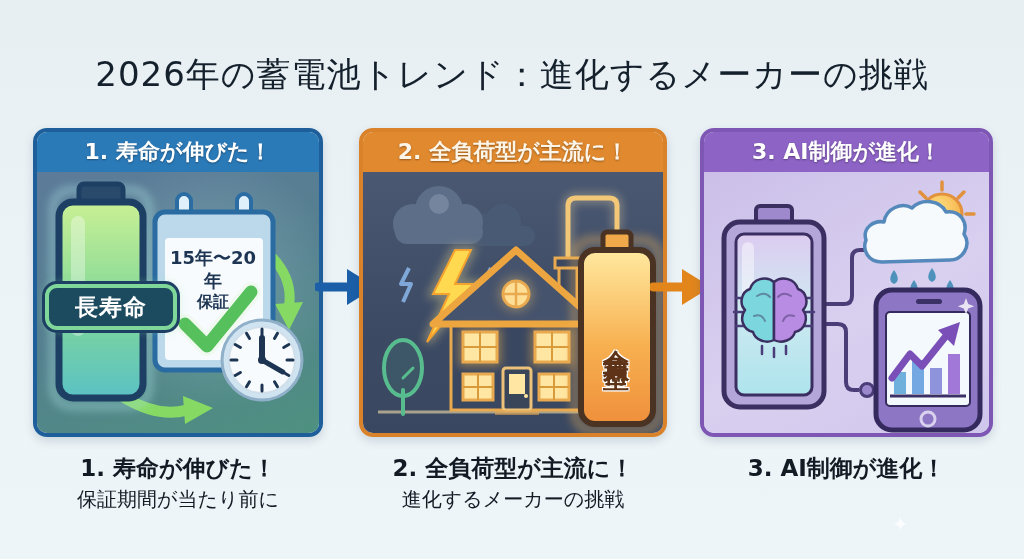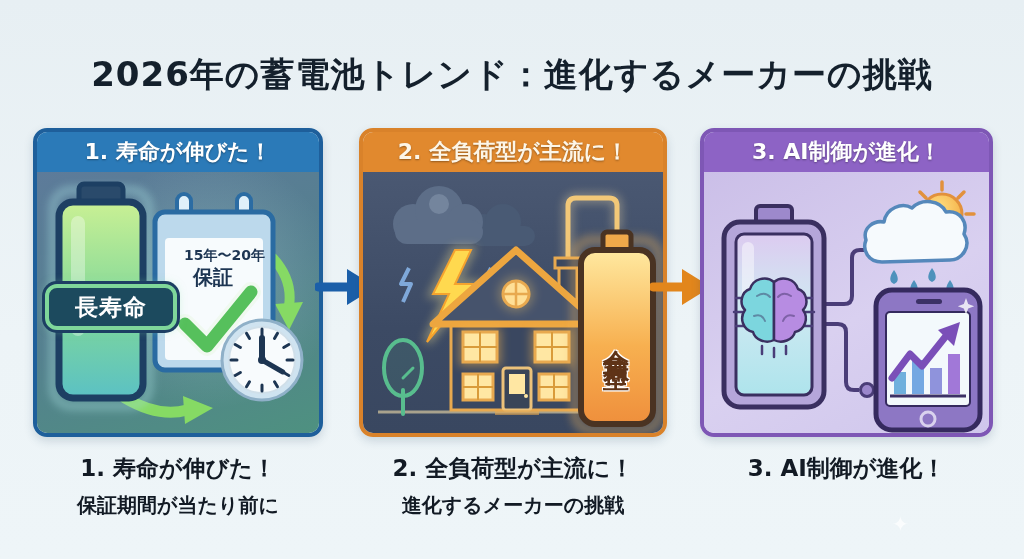--- a/index.html
+++ b/index.html
@@ -5,21 +5,21 @@
   html,body{margin:0;padding:0;}
   body{
     width:1024px;height:559px;overflow:hidden;
     font-family:"DejaVu Sans","Liberation Sans",sans-serif;
     background:linear-gradient(180deg,#e7eff3 0%,#edf4f7 60%,#eef5f8 100%);
     position:relative;color:#15202b;
   }
   #stage{position:absolute;inset:0;width:1024px;height:559px;}
   .title{
     position:absolute;top:52px;left:0;right:0;text-align:center;
-    font-size:34px;font-weight:700;letter-spacing:1px;color:#14202c;
+    font-size:34px;font-weight:400;letter-spacing:1px;color:#14202c;
   }
   .panel{
     position:absolute;top:128px;height:309px;border-radius:14px;
     box-sizing:border-box;overflow:hidden;
     box-shadow:0 4px 10px rgba(40,70,100,.18);
   }
   .panel-header{
     height:40px;display:flex;align-items:center;justify-content:center;
     font-size:22px;font-weight:800;color:#ffffff;
     text-shadow:0 1px 2px rgba(0,0,0,.35);
@@ -39,22 +39,22 @@
     position:absolute;left:8px;top:112px;width:132px;height:46px;
     background:#1c4a5e;border:4px solid #7fd79a;border-radius:12px;
     box-shadow:0 0 0 3px #1d3f63,0 0 10px rgba(140,230,170,.5);
     display:flex;align-items:center;justify-content:center;box-sizing:border-box;
     color:#ffffff;font-size:23px;font-weight:800;letter-spacing:1px;
   }
   .cal-text{
     position:absolute;left:124px;top:74px;width:104px;text-align:center;
     color:#1d3552;font-weight:800;line-height:1.3;
   }
-  .cal-line1{font-size:14px;text-align:right;}
-  .cal-line2{font-size:20px;}
+  .cal-line1{font-size:18px;}
+  .cal-line2{font-size:16px;font-family:Liberation Mono, monospace;}
   
   #panel2{left:359px;width:308px;border:4px solid #d9822a;}
   #panel2 .panel-header{background:#e1892e;color:#fdf6e8;}
   #panel2 .panel-body{
     width:300px;height:261px;
     background:linear-gradient(180deg,#4a5872 0%,#3c4a64 60%,#394760 100%);
   }
   .vbattery-label{
     position:absolute;left:228px;top:88px;width:52px;height:158px;
     writing-mode:vertical-rl;text-orientation:upright;
@@ -68,21 +68,21 @@
   #panel3 .panel-body{
     width:285px;height:261px;
     background:linear-gradient(150deg,#cbbfe8 0%,#d9d0f0 55%,#cfc6ec 100%);
   }
   .flow-arrow{position:absolute;}
   .caption{position:absolute;top:452px;text-align:center;}
   #caption1{left:33px;width:290px;}
   #caption2{left:359px;width:308px;}
   #caption3{left:700px;width:293px;}
   .caption-title{font-size:23px;font-weight:800;color:#121a24;line-height:32px;}
-  .caption-sub{font-size:20px;font-weight:700;color:#121a24;line-height:30px;margin-top:6px;}
+  .caption-sub{font-size:20px;font-weight:400;color:#121a24;line-height:30px;margin-top:0;}
   .sparkle{position:absolute;left:892px;top:512px;color:#ffffff;opacity:.75;font-size:20px;}
 </style>
 </head>
 <body>
 
 <div id="stage">
 
   <div class="title">2026年の蓄電池トレンド：進化するメーカーの挑戦</div>
 
   <div class="panel" id="panel1">

